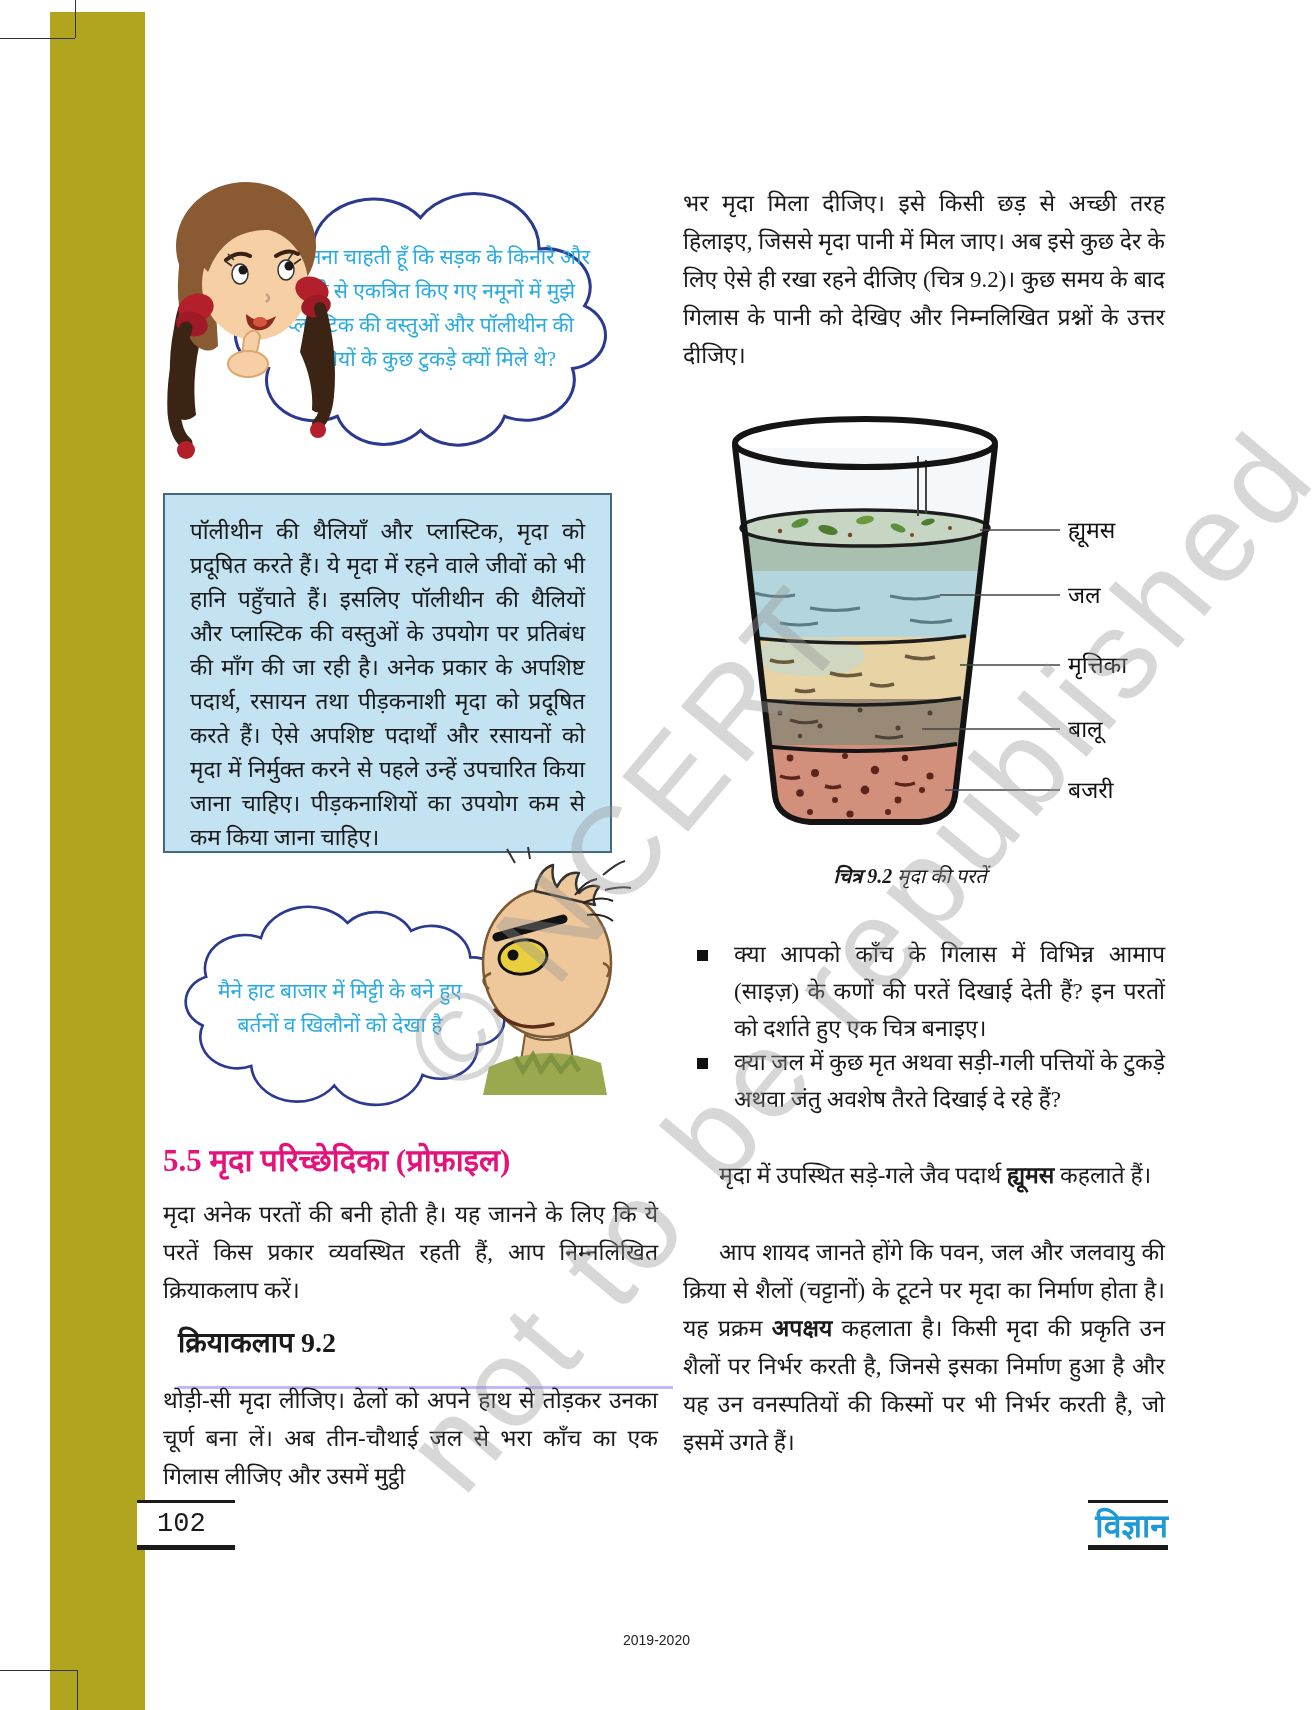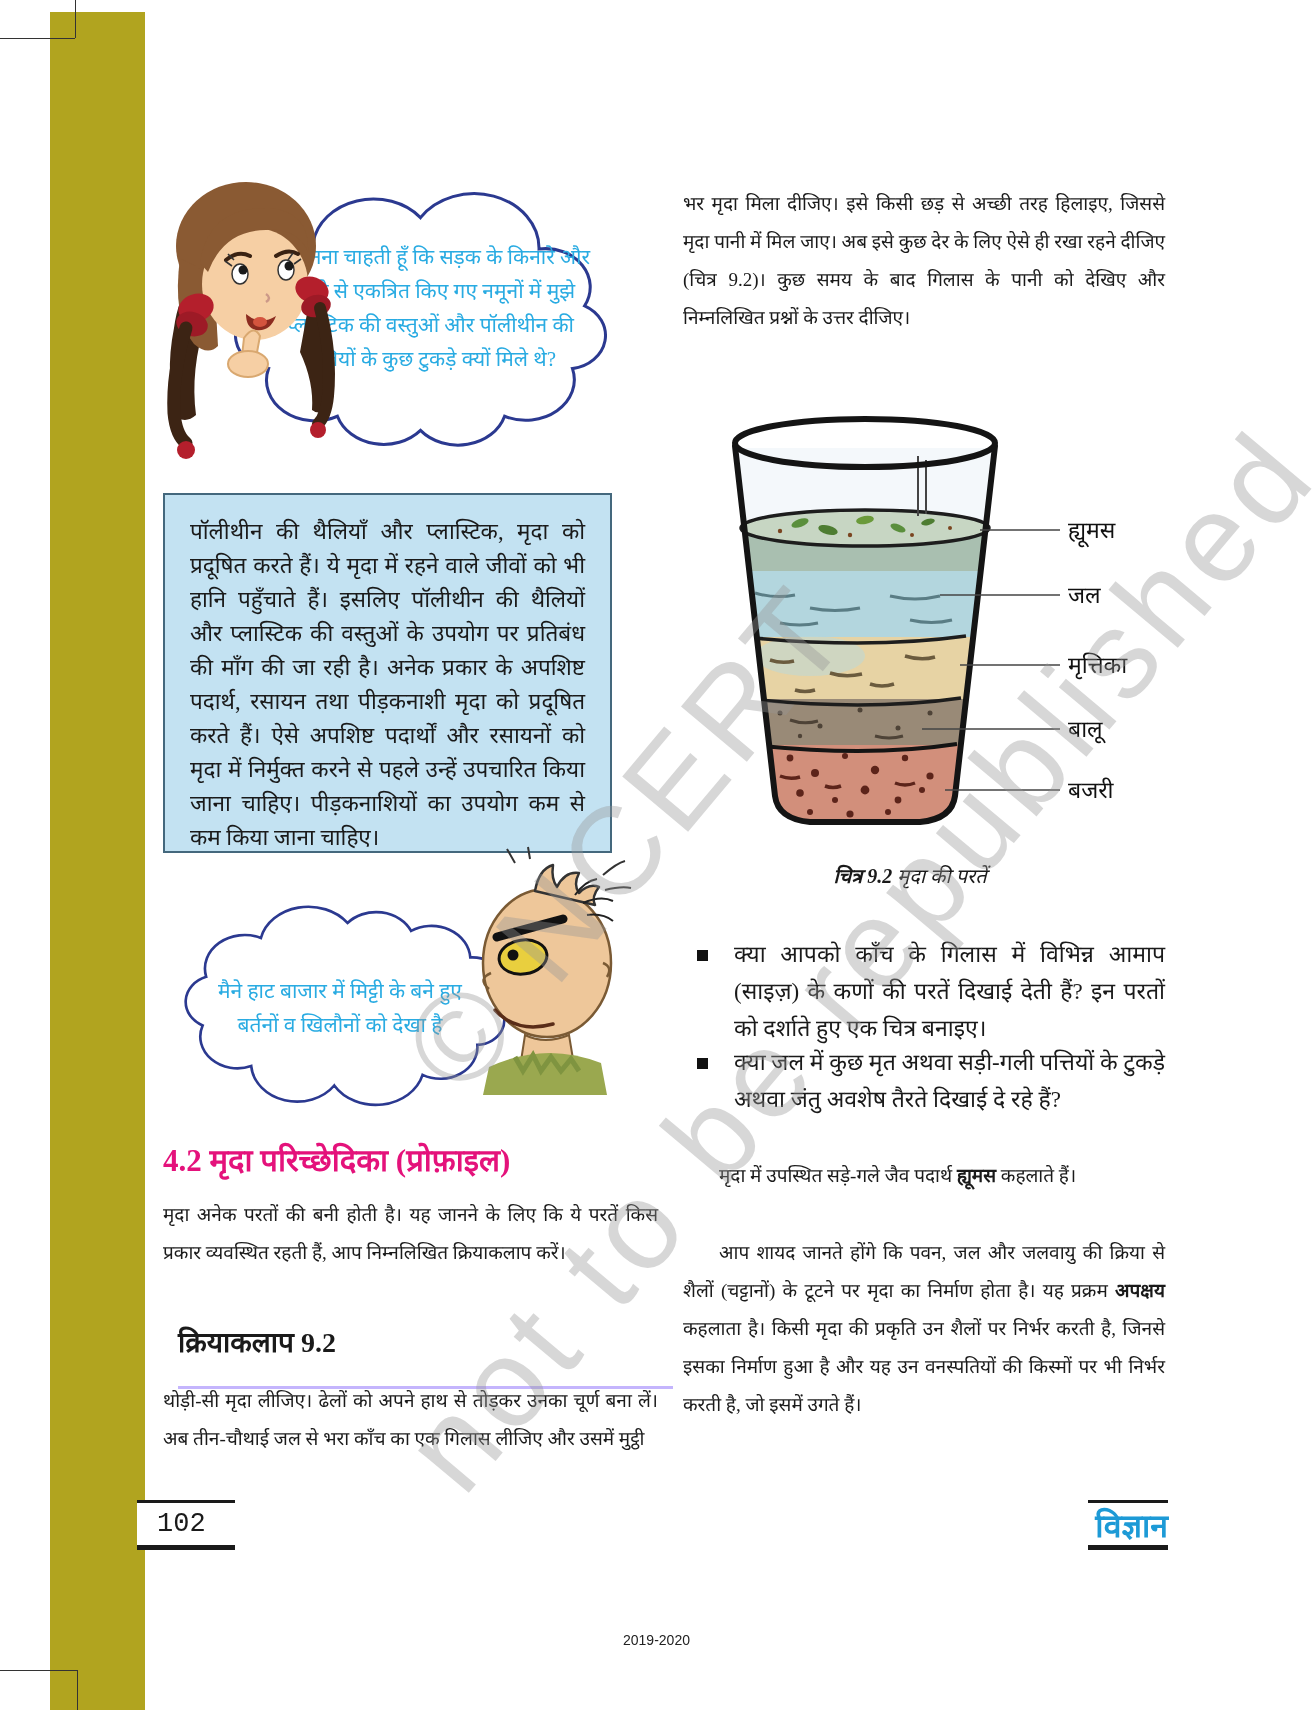--- a/index.html
+++ b/index.html
@@ -10,21 +10,21 @@
   #olive-bar{left:50px;top:12px;width:95px;height:1698px;background:#b1a41f;}
   .cropmark{background:#333;}
   
   .bubble-svg{position:absolute;left:0;top:0;width:100%;height:100%;}
   .bubble-text{position:absolute;color:#29abe2;text-align:center;font-size:21px;line-height:34px;}
   
   #infobox{left:163px;top:493px;width:449px;height:360px;background:#c3e2f2;border:2px solid #44687d;
            box-sizing:border-box;padding:8px 13px;}
   #infobox p{margin:12px;font-size:22.5px;line-height:34px;text-align:justify;}
   
-  .body-par{margin:0;font-size:19px;line-height:38px;text-align:justify;}
+  .body-par{margin:0;font-size:23px;line-height:38px;text-align:justify;}
   .indent{text-indent:36px;}
   #sec-heading{left:163px;top:1138px;width:500px;font-size:31px;font-weight:bold;color:#e4127b;}
   #activity-head{left:178px;top:1322px;width:495px;font-size:28px;font-weight:bold;
                  padding-bottom:26px;border-bottom:3px solid #c4b5fd;}
   .bullet-row{display:flex;}
   .bullet-sq{flex:0 0 11px;width:11px;height:11px;background:#111;margin:14px 26px 0 14px;}
   .bullet-row p{margin:0;font-size:23px;line-height:37px;text-align:justify;flex:1;}
   b.inline{font-weight:bold;}
   
   #figure{left:660px;top:398px;width:500px;height:452px;}
@@ -125,21 +125,21 @@
       <circle cx="58" cy="110" r="5.5" fill="#111"></circle>
       <path d="M36,128 q-14,6 -2,16" stroke="#7a5a34" stroke-width="2.5" fill="none"></path>
       <path d="M40,165 q22,24 58,14" stroke="#5a2d18" stroke-width="3.5" fill="none" stroke-linecap="round"></path>
       <path d="M148,118 q10,4 4,14" stroke="#7a5a34" stroke-width="2.5" fill="none"></path>
       <path d="M70,190 q20,10 44,0 l4,24 l-52,2 Z" fill="#eec79a" stroke="#7a5a34" stroke-width="2"></path>
       <path d="M34,222 q56,-26 112,-4 l6,32 l-124,0 Z" fill="#9aa84f"></path>
       <path d="M60,212 l8,14 l10,-16 l8,16 l10,-14 l10,14 l10,-12 l8,12" stroke="#7f9440" stroke-width="5" fill="none"></path>
     </svg>
   </div>
 
-  <div class="abs" id="sec-heading">4.2 मृदा परिच्छेदिका (प्रोफ़ाइल)</div>
+  <div class="abs" id="sec-heading">5.5 मृदा परिच्छेदिका (प्रोफ़ाइल)</div>
   <p class="abs body-par" style="left:163px;top:1196px;width:495px;">मृदा अनेक परतों की बनी होती है। यह जानने के लिए कि ये परतें किस प्रकार व्यवस्थित रहती हैं, आप निम्नलिखित क्रियाकलाप करें।</p>
 
   <div class="abs" id="activity-head">क्रियाकलाप 9.2</div>
   <p class="abs body-par" style="left:163px;top:1382px;width:495px;">थोड़ी-सी मृदा लीजिए। ढेलों को अपने हाथ से तोड़कर उनका चूर्ण बना लें। अब तीन-चौथाई जल से भरा काँच का एक गिलास लीजिए और उसमें मुट्ठी</p>
 
   <p class="abs body-par" style="left:683px;top:185px;width:482px;">भर मृदा मिला दीजिए। इसे किसी छड़ से अच्छी तरह हिलाइए, जिससे मृदा पानी में मिल जाए। अब इसे कुछ देर के लिए ऐसे ही रखा रहने दीजिए (चित्र 9.2)। कुछ समय के बाद गिलास के पानी को देखिए और निम्नलिखित प्रश्नों के उत्तर दीजिए।</p>
 
   <div class="abs" id="figure">
     <svg viewBox="0 0 500 452" width="500" height="452">
       <defs>

